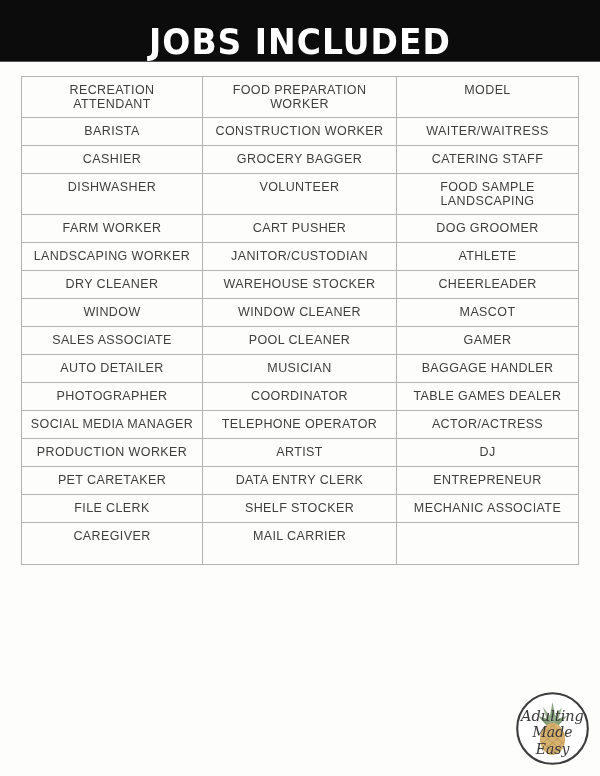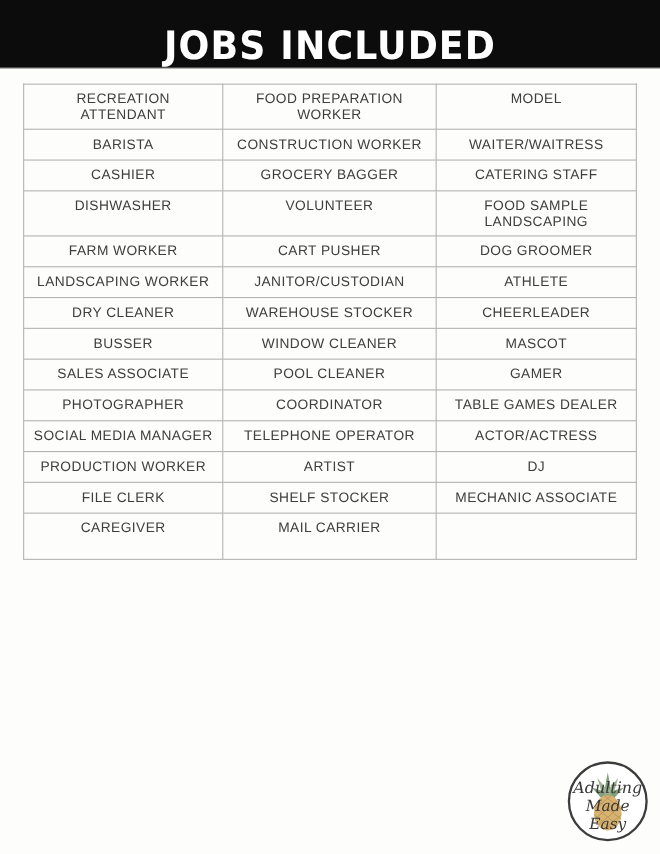--- a/index.html
+++ b/index.html
@@ -118,43 +118,53 @@
             <td>LANDSCAPING WORKER</td>
             <td>JANITOR/CUSTODIAN</td>
             <td>ATHLETE</td>
           </tr>
           <tr>
             <td>DRY CLEANER</td>
             <td>WAREHOUSE STOCKER</td>
             <td>CHEERLEADER</td>
           </tr>
           <tr>
-            <td>BUSSER</td>
+            <td>WINDOW</td>
             <td>WINDOW CLEANER</td>
             <td>MASCOT</td>
           </tr>
           <tr>
             <td>SALES ASSOCIATE</td>
             <td>POOL CLEANER</td>
             <td>GAMER</td>
           </tr>
           <tr>
+            <td>AUTO DETAILER</td>
+            <td>MUSICIAN</td>
+            <td>BAGGAGE HANDLER</td>
+          </tr>
+          <tr>
             <td>PHOTOGRAPHER</td>
             <td>COORDINATOR</td>
             <td>TABLE GAMES DEALER</td>
           </tr>
           <tr>
             <td>SOCIAL MEDIA MANAGER</td>
             <td>TELEPHONE OPERATOR</td>
             <td>ACTOR/ACTRESS</td>
           </tr>
           <tr>
             <td>PRODUCTION WORKER</td>
             <td>ARTIST</td>
             <td>DJ</td>
+          </tr>
+          <tr>
+            <td>PET CARETAKER</td>
+            <td>DATA ENTRY CLERK</td>
+            <td>ENTREPRENEUR</td>
           </tr>
           <tr>
             <td>FILE CLERK</td>
             <td>SHELF STOCKER</td>
             <td>MECHANIC ASSOCIATE</td>
           </tr>
           <tr>
             <td>CAREGIVER</td>
             <td>MAIL CARRIER</td>
             <td></td>

